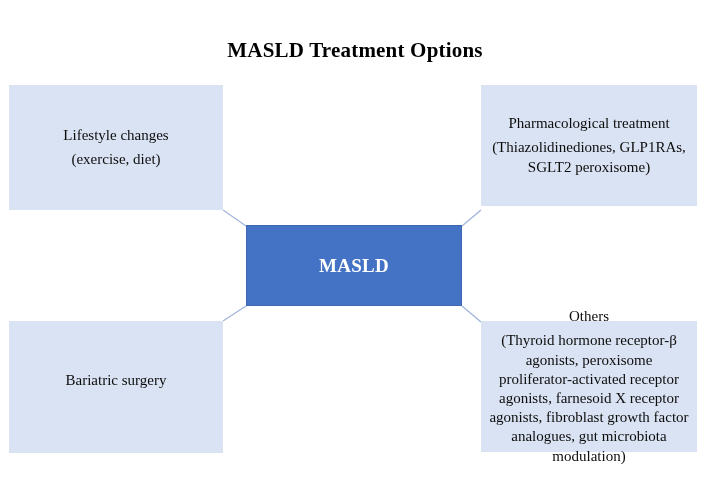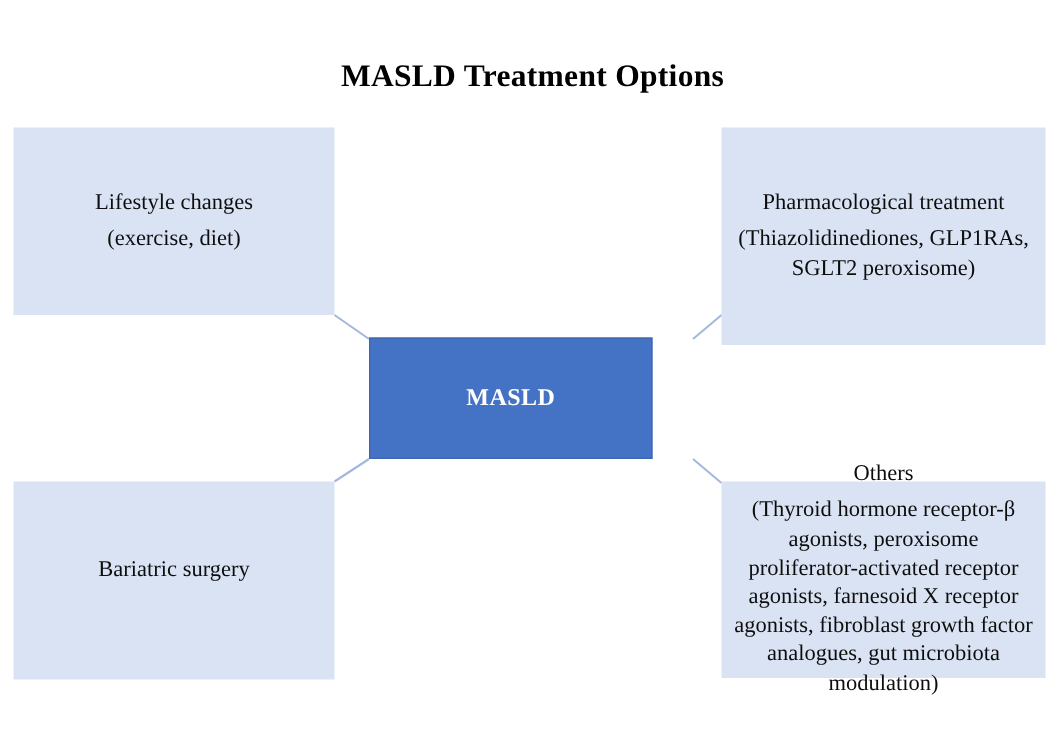--- a/index.html
+++ b/index.html
@@ -32,37 +32,37 @@
     align-items: center;
     text-align: center;
     font-size: 15px;
     line-height: 1.28;
     padding: 4px 8px;
     box-sizing: border-box;
   }
   .node p { margin: 0; }
   .node p.heading { margin-bottom: 5px; }
   .node-top-left     { left: 9px;   top: 85px;  width: 214px; height: 125px; }
-  .node-top-right    { left: 481px; top: 85px;  width: 216px; height: 145px; }
+  .node-top-right    { left: 481px; top: 85px;  width: 216px; height: 121px; }
   .node-bottom-left  { left: 9px;   top: 321px; width: 214px; height: 132px; }
   .node-bottom-right { left: 481px; top: 321px; width: 216px; height: 131px; }
   .center-node {
     position: absolute;
     left: 246px;
     top: 225px;
-    width: 189px;
+    width: 216px;
     height: 81px;
     background: #4472c4;
     border: 1px solid #3e68b1;
     box-sizing: border-box;
     display: flex;
     justify-content: center;
     align-items: center;
     color: #ffffff;
-    font-size: 16px;
+    font-size: 19px;
     font-weight: bold;
     letter-spacing: 0.3px;
     text-align: right;
   }
   svg.connectors {
     position: absolute;
     left: 0; top: 0;
     width: 706px;
     height: 497px;
     pointer-events: none;

